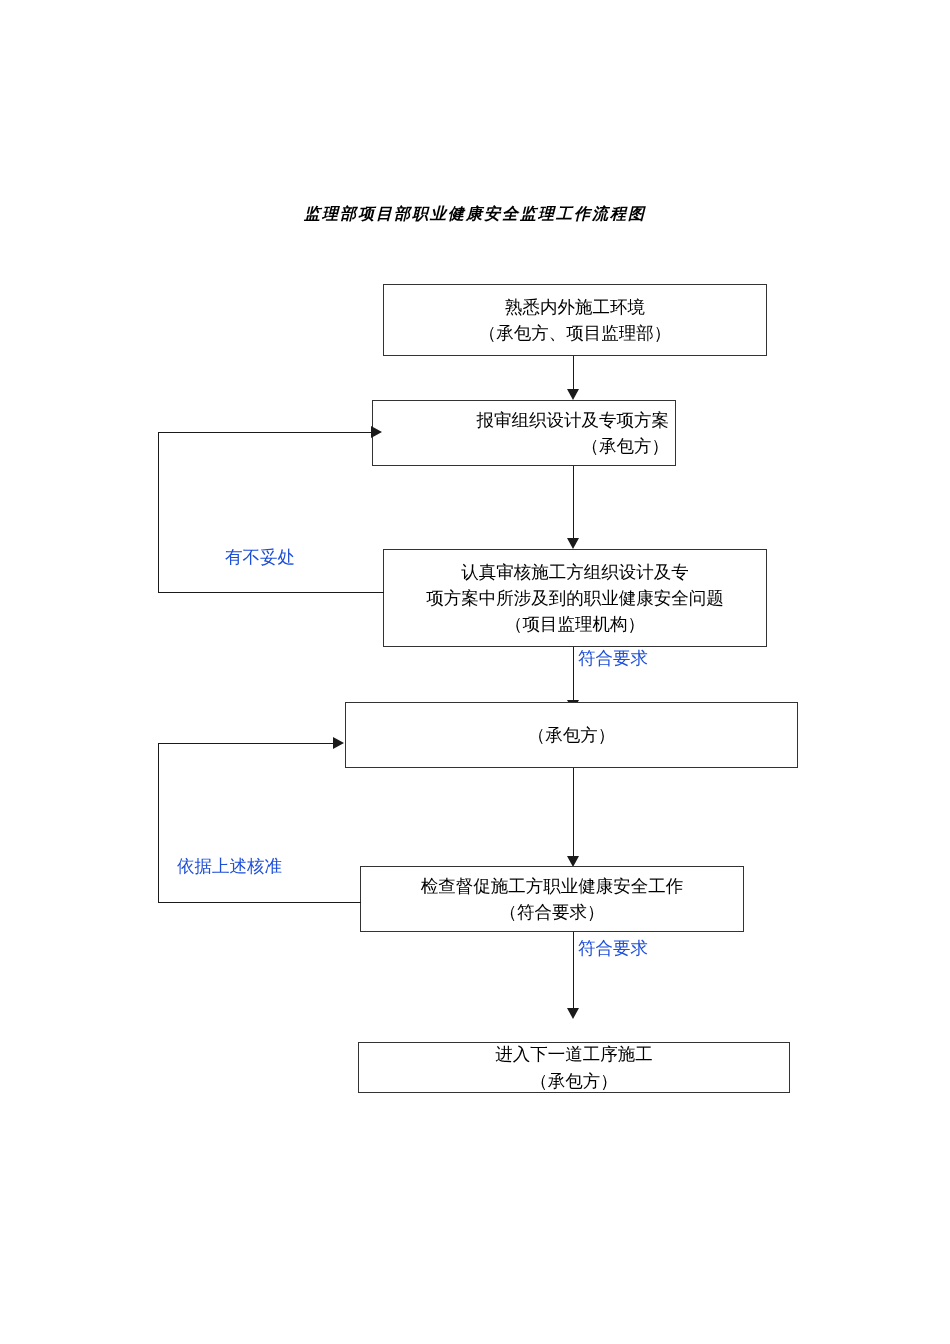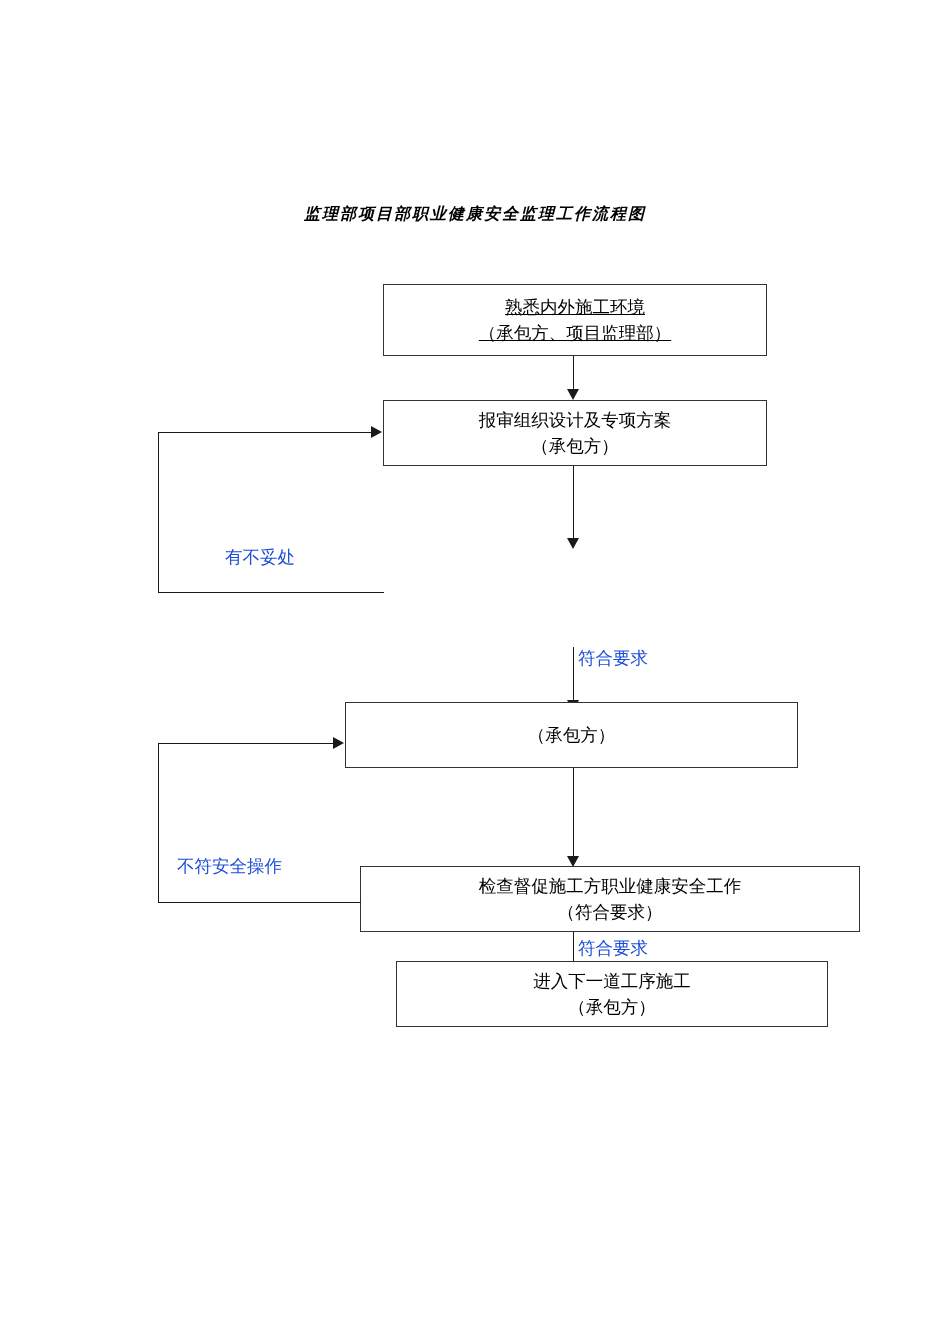--- a/index.html
+++ b/index.html
@@ -86,67 +86,72 @@
     white-space: nowrap;
   }
 </style>
 </head>
 <body>
 
 <div id="page">
 
   <div id="doc-title">监理部项目部职业健康安全监理工作流程图</div>
 
-  <div class="node" id="n1" style="left:383px; top:284px; width:384px; height:72px;text-decoration:underline;">
+  <div class="node" id="n1" style="left:383px; top:284px; width:384px; height:72px;">
     <span class="ln">熟悉内外施工环境</span>
     <span class="ln">（承包方、项目监理部）</span>
   </div>
 
   <div class="vline" style="left:573px; top:356px; height:34px;"></div>
   <div class="arrow-down" style="left:567px; top:389px;"></div>
 
-  <div class="node" id="n2" style="left:383px; top:400px; width:384px; height:66px;">
+  <div class="node" id="n2" style="left:372px; top:400px; width:304px; height:66px;align-items:flex-end;">
     <span class="ln">报审组织设计及专项方案</span>
     <span class="ln">（承包方）</span>
   </div>
 
   <div class="vline" style="left:573px; top:466px; height:73px;"></div>
   <div class="arrow-down" style="left:567px; top:538px;"></div>
 
+  <div class="node" id="n3" style="left:383px; top:549px; width:384px; height:98px;">
+    <span class="ln">认真审核施工方组织设计及专</span>
+    <span class="ln">项方案中所涉及到的职业健康安全问题</span>
+    <span class="ln">（项目监理机构）</span>
+  </div>
 
   <div class="hline" style="left:158px; top:592px; width:226px;"></div>
   <div class="vline" style="left:158px; top:432px; height:161px;"></div>
   <div class="hline" style="left:158px; top:432px; width:214px;"></div>
   <div class="arrow-right" style="left:371px; top:426px;"></div>
   <div class="edge-label" style="left:225px; top:547px;">有不妥处</div>
 
   <div class="vline" style="left:573px; top:647px; height:55px;"></div>
   <div class="arrow-down" style="left:567px; top:700px;"></div>
   <div class="edge-label" style="left:578px; top:648px;">符合要求</div>
 
   <div class="node" id="n4" style="left:345px; top:702px; width:453px; height:66px;">
     <span class="ln">（承包方）</span>
   </div>
 
   <div class="vline" style="left:573px; top:768px; height:89px;"></div>
   <div class="arrow-down" style="left:567px; top:856px;"></div>
 
-  <div class="node" id="n5" style="left:360px; top:866px; width:500px; height:66px;">
+  <div class="node" id="n5" style="left:360px; top:866px; width:384px; height:66px;">
     <span class="ln">检查督促施工方职业健康安全工作</span>
     <span class="ln">（符合要求）</span>
   </div>
 
   <div class="hline" style="left:158px; top:902px; width:203px;"></div>
   <div class="vline" style="left:158px; top:743px; height:160px;"></div>
   <div class="hline" style="left:158px; top:743px; width:176px;"></div>
   <div class="arrow-right" style="left:333px; top:737px;"></div>
-  <div class="edge-label" style="left:177px; top:856px;">不符安全操作</div>
+  <div class="edge-label" style="left:177px; top:856px;">依据上述核准</div>
 
   <div class="vline" style="left:573px; top:932px; height:77px;"></div>
   <div class="arrow-down" style="left:567px; top:1008px;"></div>
   <div class="edge-label" style="left:578px; top:938px;">符合要求</div>
 
-  <div class="node" id="n6" style="left:358px; top:961px; width:432px; height:66px;margin-left:38px;">
+  <div class="node" id="n6" style="left:358px; top:1042px; width:432px; height:51px;">
     <span class="ln">进入下一道工序施工</span>
     <span class="ln">（承包方）</span>
   </div>
 
 </div>
 
 </body></html>

